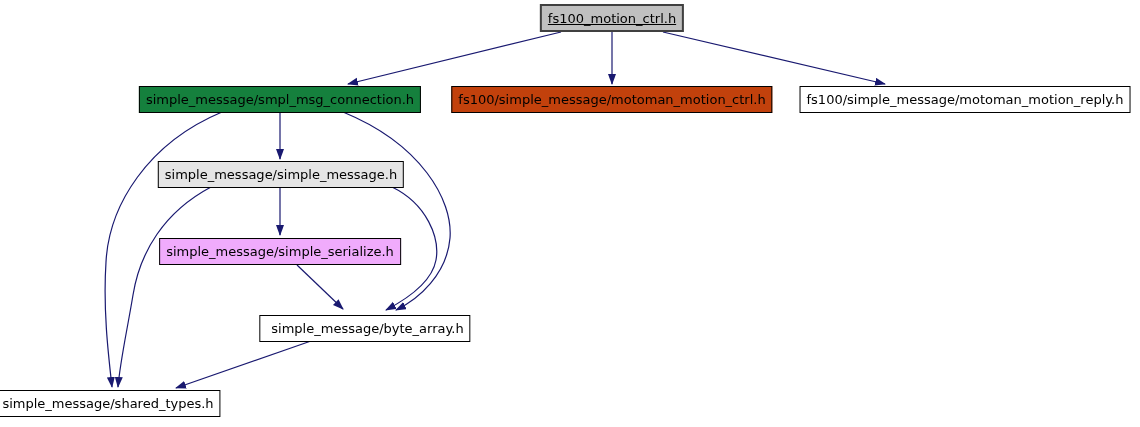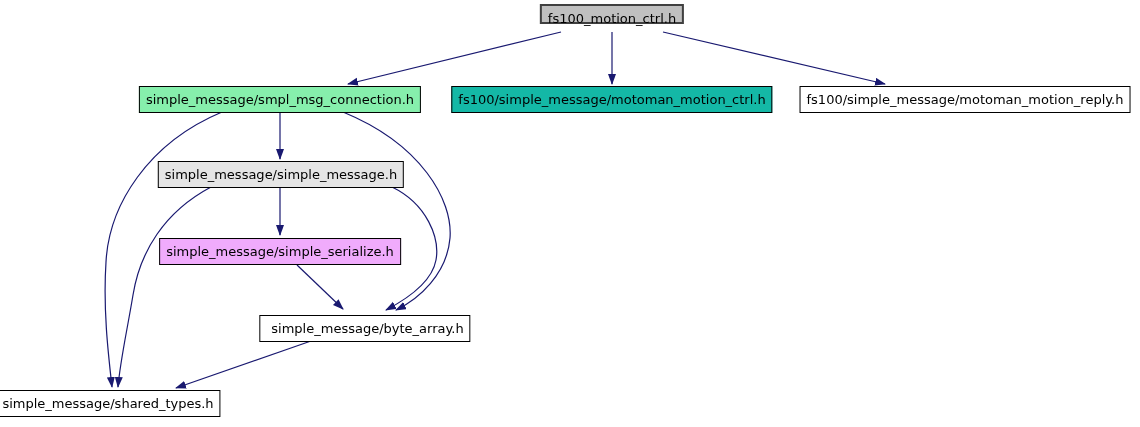--- a/index.html
+++ b/index.html
@@ -31,23 +31,24 @@
     border: 1px solid #000000;
     color: #000000;
     font-size: 13px;
     line-height: 25px;
     white-space: nowrap;
     padding: 0 6px;
     text-align: center;
     cursor: pointer;
   }
   .node.highlighted {
-    height: 20px;
+    height: 28px;
     line-height: 25px;
     border: 2px solid #404040;
+    text-decoration: underline;
   }
   .edge-path {
     fill: none;
     stroke-width: 1.2px;
   }
 </style>
 </head>
 <body>
 
 <div id="canvas">
@@ -66,21 +67,21 @@
         <path d="M343,112 C421,144 453,200 450,238 C447,274 419,299 396,310" class="edge-path" stroke="#191970" marker-end="url(#arrow)"></path>
         <path d="M280,187 L280,235" class="edge-path" stroke="#191970" marker-end="url(#arrow)"></path>
         <path d="M211,187 C164,212 140,252 133,295 C127,331 120,362 118,387" class="edge-path" stroke="#191970" marker-end="url(#arrow)"></path>
         <path d="M392,187 C427,204 440,238 436,260 C432,282 407,299 386,310" class="edge-path" stroke="#191970" marker-end="url(#arrow)"></path>
         <path d="M297,265 L343,309" class="edge-path" stroke="#191970" marker-end="url(#arrow)"></path>
         <path d="M311,341 L176,388" class="edge-path" stroke="#191970" marker-end="url(#arrow)"></path>
       </g>
   </svg>
   <div id="nodes">
       <div class="node highlighted" style="left: 612px; top: 4px; background: rgb(192, 192, 192);">fs100_motion_ctrl.h</div>
-      <div class="node" style="left: 280px; top: 86px; background: #86efac;">simple_message/smpl_msg_connection.h</div>
-      <div class="node" style="left: 612px; top: 86px; background: #14b8a6;">fs100/simple_message/motoman_motion_ctrl.h</div>
+      <div class="node" style="left: 280px; top: 86px; background: #15803d;">simple_message/smpl_msg_connection.h</div>
+      <div class="node" style="left: 612px; top: 86px; background: #c2410c;">fs100/simple_message/motoman_motion_ctrl.h</div>
       <div class="node" style="left: 965px; top: 86px; background: rgb(255, 255, 255);">fs100/simple_message/motoman_motion_reply.h</div>
       <div class="node" style="left: 281px; top: 161px; background: #e5e5e5;">simple_message/simple_message.h</div>
       <div class="node" style="left: 280px; top: 238px; background: #f0abfc;">simple_message/simple_serialize.h</div>
       <div class="node" style="left: 365px; top: 315px; background: rgb(255, 255, 255); padding-left: 11px;">simple_message/byte_array.h</div>
       <div class="node" style="left: 108px; top: 390px; background: rgb(255, 255, 255);">simple_message/shared_types.h</div>
     </div>
 </div>
 
 </body></html>

